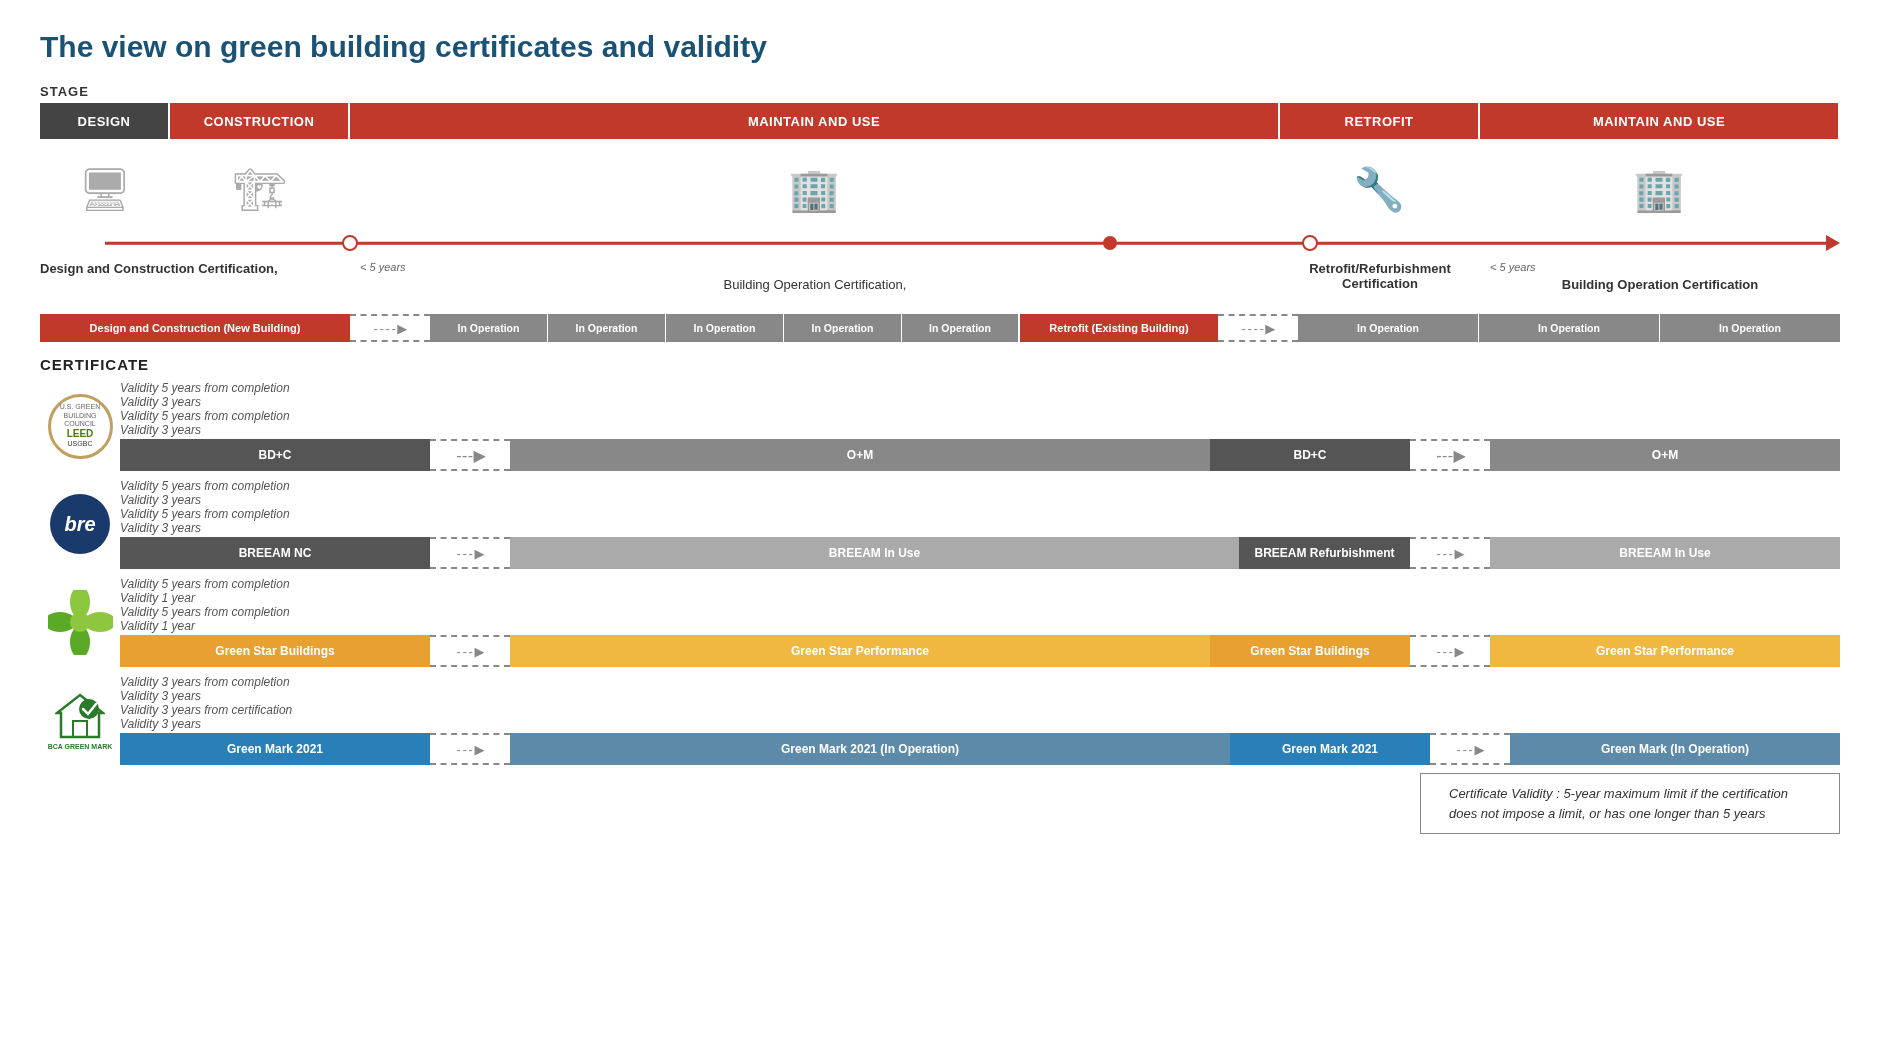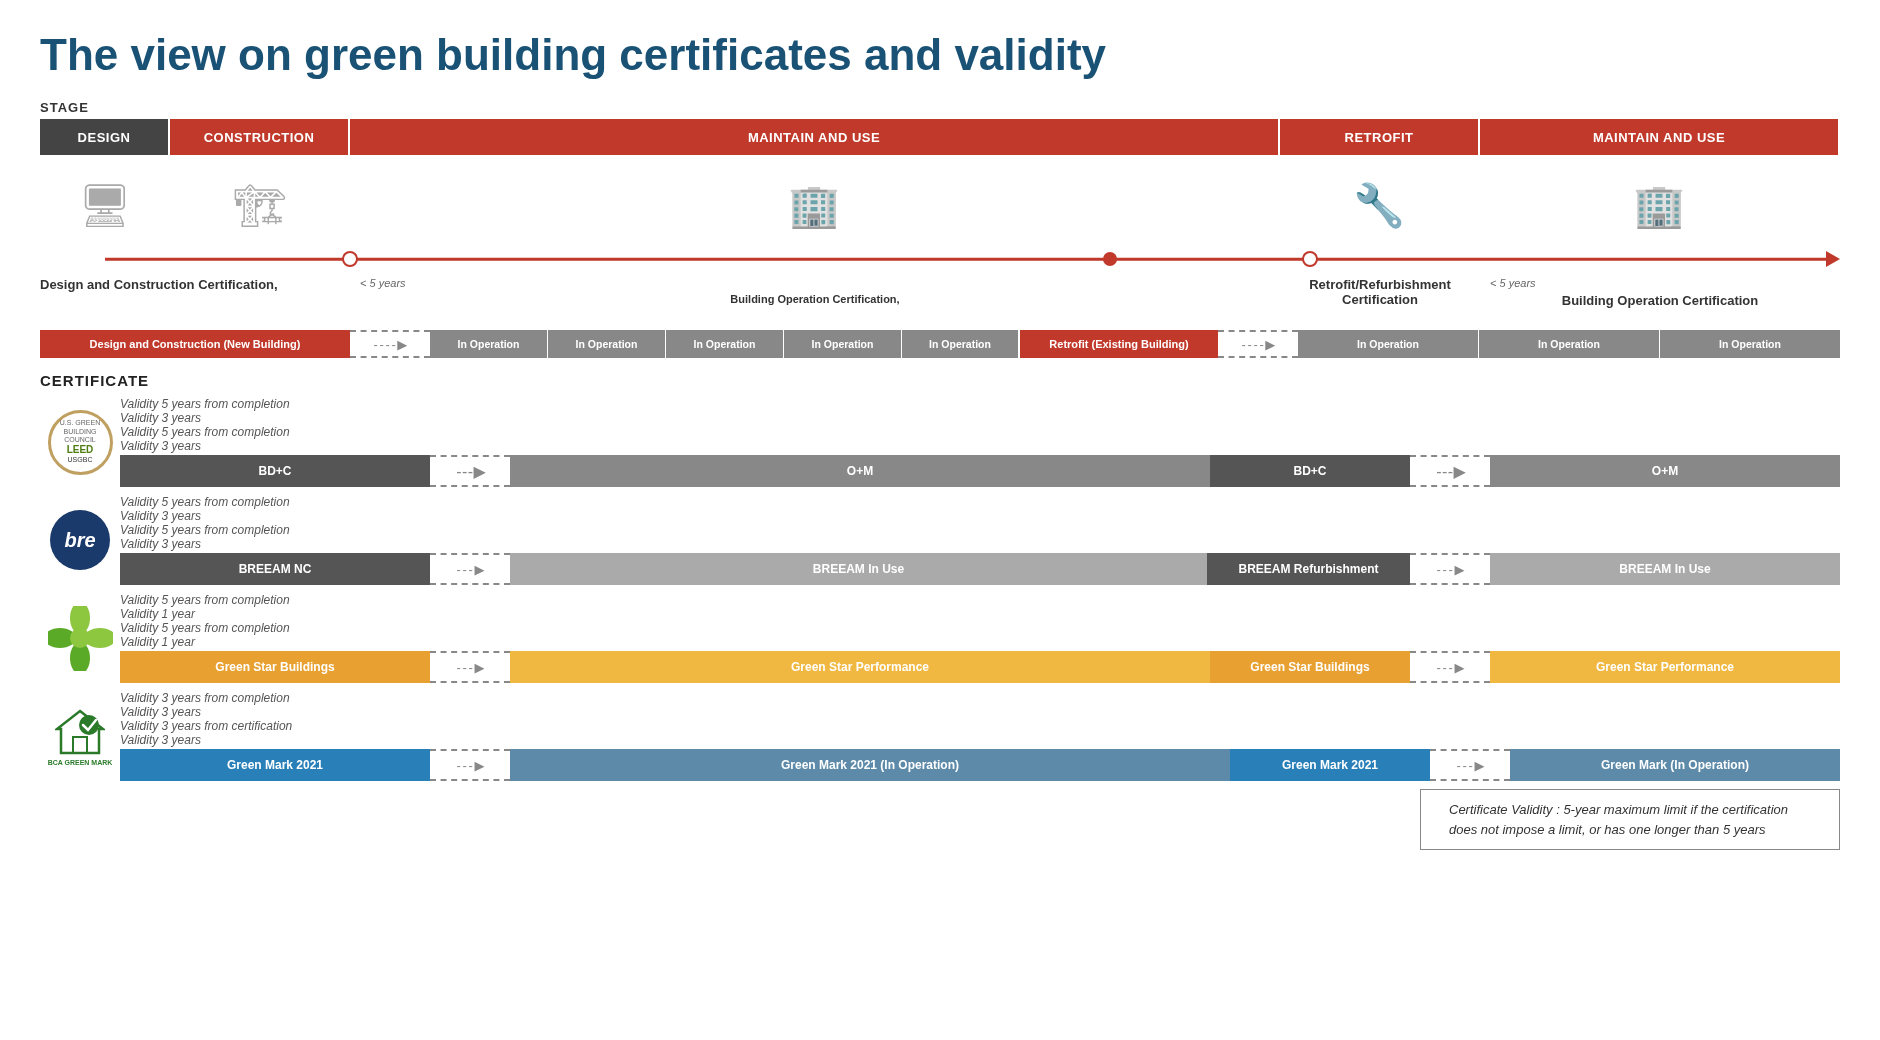--- a/index.html
+++ b/index.html
@@ -5,21 +5,21 @@
     * { box-sizing: border-box; margin: 0; padding: 0; }
     body {
       font-family: Arial, sans-serif;
       background: #fff;
       width: 1880px;
       min-height: 1040px;
       padding: 30px 40px;
       color: #222;
     }
     h1 {
-      font-size: 44px;
+      font-size: 30px;
       font-weight: 900;
       color: #1a5276;
       margin-bottom: 20px;
     }
     .stage-label {
       font-size: 13px;
       font-weight: 700;
       letter-spacing: 1px;
       color: #333;
       margin-bottom: 4px;
@@ -242,21 +242,21 @@
     <div style="position:absolute; left:1070px; top:50%; transform:translate(-50%,-50%); width:14px; height:14px; background:#c0392b; border-radius:50%;"></div>
 
     <div style="position:absolute; left:1270px; top:50%; transform:translate(-50%,-50%); width:16px; height:16px; border:2.5px solid #c0392b; background:#fff; border-radius:50%;"></div>
   </div>
 
   <div style="display:flex; width:100%; align-items:flex-start; margin-bottom:2px; min-height:55px; padding-top:4px;">
     <div style="width:310px; font-size:13px; font-weight:700; color:#333;">Design and Construction Certification,</div>
 
     <div style="flex:1; display:flex; flex-direction:column; align-items:center;">
       <div style="font-size:11px; font-style:italic; color:#666; align-self:flex-start; margin-left:10px;">&lt; 5 years</div>
-      <div style="font-size:11px; font-weight:700; color:#333; margin-top:4px;">Building Operation Certification,</div>
+      <div style="font-size:13px; font-weight:400; color:#333; margin-top:4px;">Building Operation Certification,</div>
     </div>
 
     <div style="width:200px; font-size:13px; font-weight:700; color:#333; text-align:center; white-space:pre-line;">Retrofit/Refurbishment
 Certification</div>
 
     <div style="width:360px; display:flex; flex-direction:column; align-items:center;">
       <div style="font-size:11px; font-style:italic; color:#666; align-self:flex-start; margin-left:10px;">&lt; 5 years</div>
       <div style="font-size:13px; font-weight:700; color:#333; margin-top:4px;">Building Operation Certification</div>
     </div>
   </div>
@@ -320,21 +320,21 @@
       <div class="cert-validity-row">
         <div style="width:390px;" class="validity-span">Validity 5 years from completion</div>
         <div style="flex:1;" class="validity-span">Validity 3 years</div>
         <div style="width:285px;" class="validity-span">Validity 5 years from completion</div>
         <div style="width:350px;" class="validity-span">Validity 3 years</div>
       </div>
       <div class="cert-bars-row">
         <div style="width:310px;" class="cert-bar bar-dark-gray">BREEAM NC</div>
         <div style="width:80px; display:flex; align-items:center; justify-content:center; font-size:13px; color:#888; letter-spacing:-1px; border-top:2px dashed #888; border-bottom:2px dashed #888;">- - - ▶</div>
         <div style="flex:1;" class="cert-bar bar-light-gray">BREEAM In Use</div>
-        <div style="width:203px;" class="cert-bar bar-dark-gray">BREEAM Refurbishment</div>
+        <div style="width:171px;" class="cert-bar bar-dark-gray">BREEAM Refurbishment</div>
         <div style="width:80px; display:flex; align-items:center; justify-content:center; font-size:13px; color:#888; letter-spacing:-1px; border-top:2px dashed #888; border-bottom:2px dashed #888;">- - - ▶</div>
         <div style="width:350px;" class="cert-bar bar-light-gray">BREEAM In Use</div>
       </div>
     </div>
   </div>
 
   <div class="cert-row">
     <div class="cert-logo">
 
       <svg width="65" height="65" viewBox="0 0 65 65">

